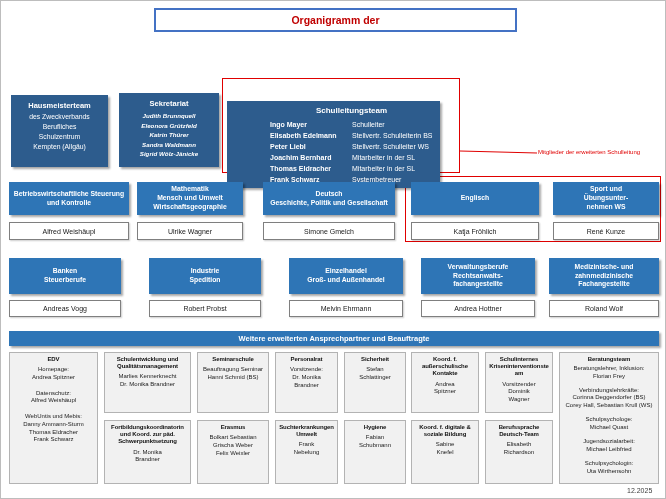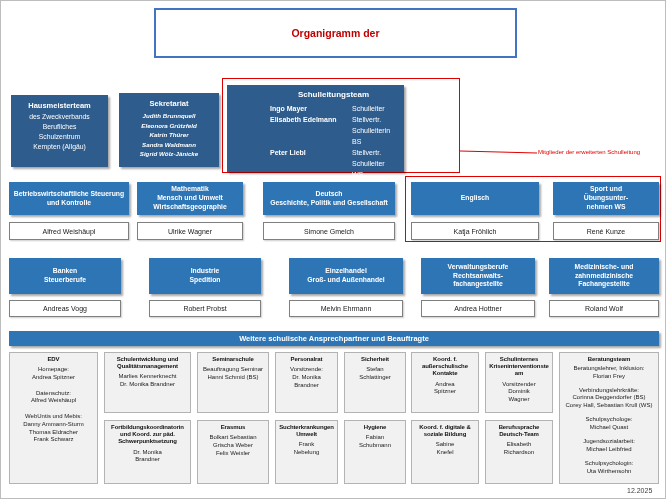--- a/index.html
+++ b/index.html
@@ -46,21 +46,21 @@
   .redrect  { border:1.2px solid #e00000; background:transparent; }
   .redlabel { color:#e00000; font-size:6px; line-height:1.2; }
   .date { font-size:7px; color:#404040; }
   svg.overlay { pointer-events:none; }
 </style>
 </head>
 <body>
 
 <div class="canvas">
 
-  <div class="title-box abs" style="left:153px; top:7px; width:363px; height:50px;">
+  <div class="title-box abs" style="left:153px; top:7px; width:363px; height:24px;">
     <div class="title-line">Organigramm der</div>
   </div>
 
   <div class="redrect abs" style="left:221px; top:77px; width:238px; height:95px;"></div>
   <div class="redrect abs" style="left:404px; top:175px; width:256px; height:66px;"></div>
   <svg class="abs overlay" style="left:0; top:0; width:666px; height:499px;" viewBox="0 0 666 499">
     <line x1="459" y1="150" x2="536" y2="152" stroke="#e00000" stroke-width="1"></line>
   </svg>
   <div class="redlabel abs" style="left:537px; top:148px; width:126px;">Mitglieder der erweiterten Schulleitung</div>
 
@@ -74,21 +74,21 @@
 
   <div class="darkbox abs" style="left:118px; top:92px; width:100px; height:74px;">
     <div class="db-title">Sekretariat</div>
     <div class="sek-names pre">Judith Brunnquell
 Eleonora Grützfeld
 Katrin Thürer
 Sandra Waldmann
 Sigrid Wölz-Jänicke</div>
   </div>
 
-  <div class="darkbox abs" style="left:226px; top:84px; width:177px; height:87px;padding-left:36px;">
+  <div class="darkbox abs" style="left:226px; top:100px; width:213px; height:87px;padding-left:36px;">
     <div class="lead-title">Schulleitungsteam</div>
     <div class="lead-row">
       <span class="lead-name">Ingo Mayer</span>
       <span class="lead-role">Schulleiter</span>
     </div>
     <div class="lead-row">
       <span class="lead-name">Elisabeth Edelmann</span>
       <span class="lead-role">Stellvertr. Schulleiterin BS</span>
     </div>
     <div class="lead-row">
@@ -145,21 +145,21 @@
   <div class="hdr abs pre" style="left:420px; top:257px; width:114px; height:36px;">Verwaltungsberufe
 Rechtsanwalts-
 fachangestellte</div>
   <div class="namebox abs" style="left:420px; top:299px; width:114px; height:17px;">Andrea Hottner</div>
 
   <div class="hdr abs pre" style="left:548px; top:257px; width:110px; height:36px;">Medizinische- und
 zahnmedizinische
 Fachangestellte</div>
   <div class="namebox abs" style="left:548px; top:299px; width:110px; height:17px;">Roland Wolf</div>
 
-  <div class="banner abs" style="left:8px; top:330px; width:650px; height:15px;">Weitere schulische Ansprechpartner und Beauftragte</div>
+  <div class="banner abs" style="left:8px; top:330px; width:650px; height:15px;">Weitere erweiterten Ansprechpartner und Beauftragte</div>
 
   <div class="graybox abs" style="left:8px; top:351px; width:89px; height:132px;">
     <div class="gb-title">EDV</div>
     <div class="gb-body pre">Homepage:
 Andrea Spitzner
 
 Datenschutz:
 Alfred Weishäupl
 
 WebUntis und Mebis:

